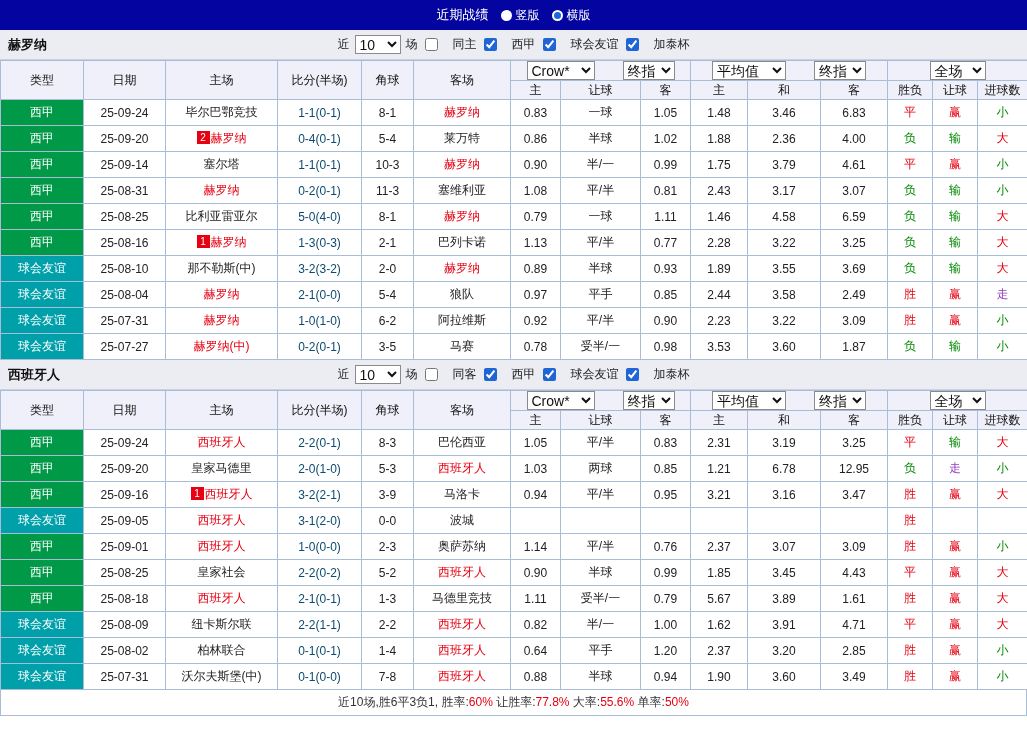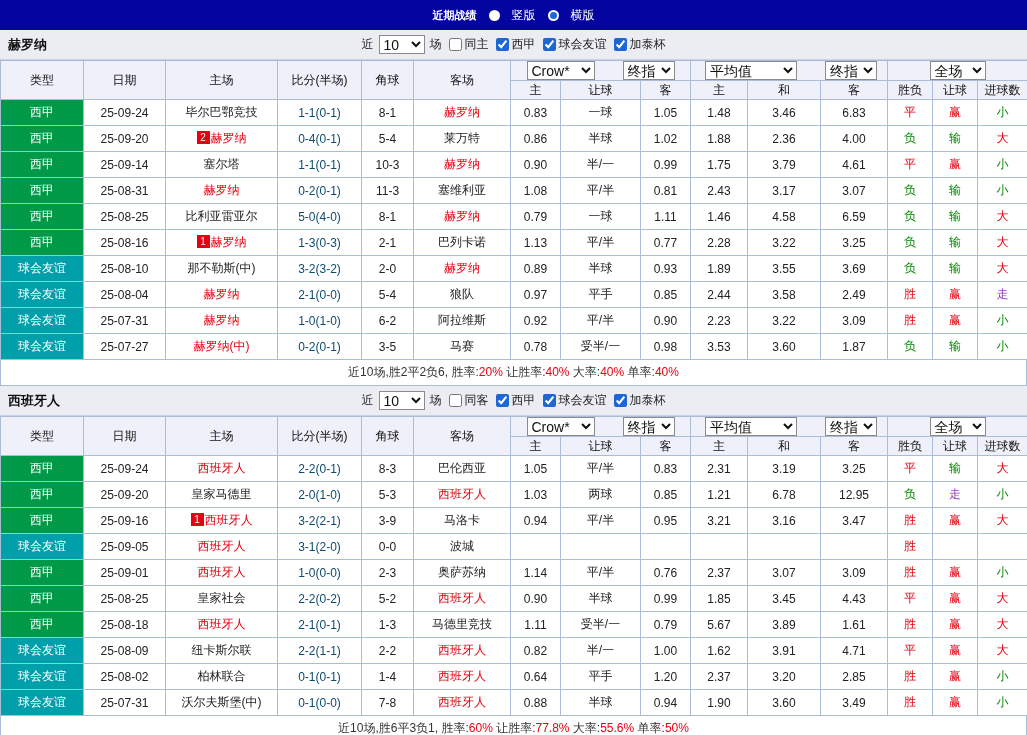--- a/index.html
+++ b/index.html
@@ -13,22 +13,22 @@
   
   .title-bar {
     height: 30px;
     background: #0404a0;
     display: flex;
     align-items: center;
     justify-content: center;
     gap: 12px;
     color: #fff;
   }
-  .title-bar .t { font-weight: bold; font-size: 11px; }
-  .vradio { display: inline-flex; align-items: center; gap: 12px; cursor: pointer; font-size: 12px; color:#fff; }
+  .title-bar .t { font-weight: normal; font-size: 13px; }
+  .vradio { display: inline-flex; align-items: center; gap: 4px; cursor: pointer; font-size: 12px; color:#fff; }
   .dot {
     width: 11px; height: 11px; border-radius: 50%;
     background: #fff; display: inline-block; position: relative;
   }
   .dot.sel::after {
     content: ""; position: absolute; left: 2px; top: 2px; right: 2px; bottom: 2px;
     border-radius: 50%; background: #1e65d6;
   }
   
   .sec-head {
@@ -37,30 +37,30 @@
     position: relative;
     display: flex;
     align-items: center;
     border-bottom: 1px solid #c9d2e4;
   }
   .team-name { font-weight: bold; font-size: 13px; color:#111; padding-left: 8px; }
   .filters {
     position: absolute; left: 50%; transform: translateX(-50%);
     display: flex; align-items: center; gap: 3px; white-space: nowrap;
   }
-  .filters .cb { display: inline-flex; align-items: center; gap: 2px; cursor: pointer; }
+  .filters .cb { display: inline-flex; align-items: center; gap: 14px; cursor: pointer; }
   input[type="checkbox"] { width: 13px; height: 13px; accent-color: #1e65d6; margin: 0 1px 0 4px; }
   select {
     font-family: inherit; font-size: 14px; height: 19px;
     border: 1px solid #8a8a8a; background: #fff; color:#111;
   }
   .sel-s    { width: 46px; margin: 0 2px; }
   .sel-crow { width: 68px; }
   .sel-fin  { width: 52px; }
-  .sel-avg  { width: 92px; }
+  .sel-avg  { width: 74px; }
   .sel-full { width: 56px; }
   
   table.grid { border-collapse: collapse; table-layout: fixed; width: 1027px; }
   .grid th, .grid td {
     border: 1px solid #a9bcd8;
     text-align: center; vertical-align: middle;
     overflow: hidden; white-space: nowrap;
   }
   .grid thead th { background: #f0f0fa; font-weight: 400; height: 19px; padding: 0; color:#111; }
   .grid thead .dd-cell select { margin: 0 14px; }
@@ -334,21 +334,20 @@
             <td class="odds">0.98</td>
             <td class="odds">3.53</td>
             <td class="odds">3.60</td>
             <td class="odds">1.87</td>
             <td class="res tone-green">负</td>
             <td class="res tone-green">输</td>
             <td class="res tone-green">小</td>
           </tr>
         </tbody>
       </table>
-      <div class="sec-foot"><span class="">近10场,胜2平2负6, </span><span class="">胜率:</span><span class="red">20%</span><span class=""> 让胜率:</span><span class="red">40%</span><span class=""> 大率:</span><span class="red">40%</span><span class=""> 单率:</span><span class="red">40%</span></div>
     </div>
     <div class="section">
       <div class="sec-head">
         <span class="team-name">西班牙人</span>
         <div class="filters">
           <span>近</span>
           <select class="sel-s"><option>10</option></select>
           <span>场</span>
           <label class="cb">
             <input type="checkbox" style="">

